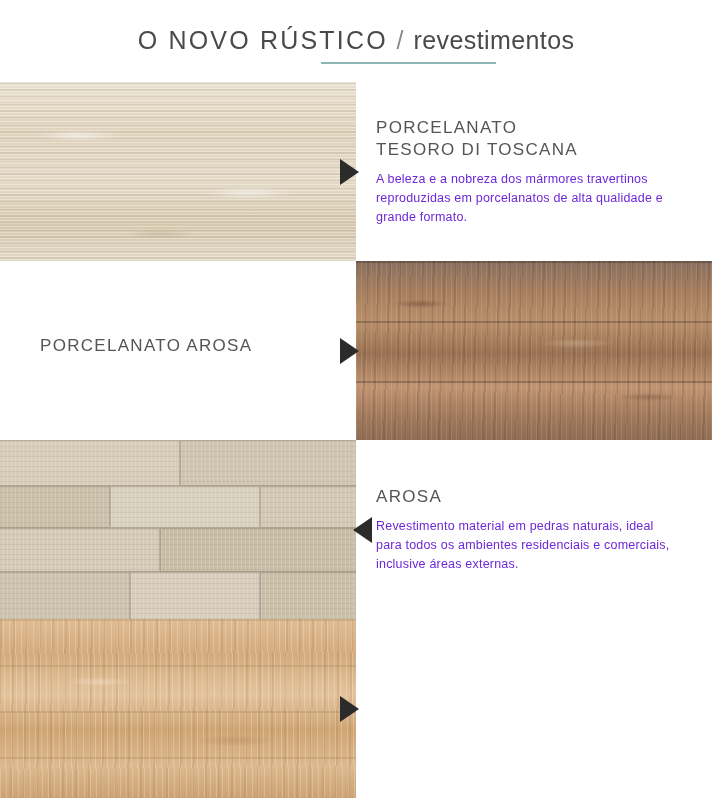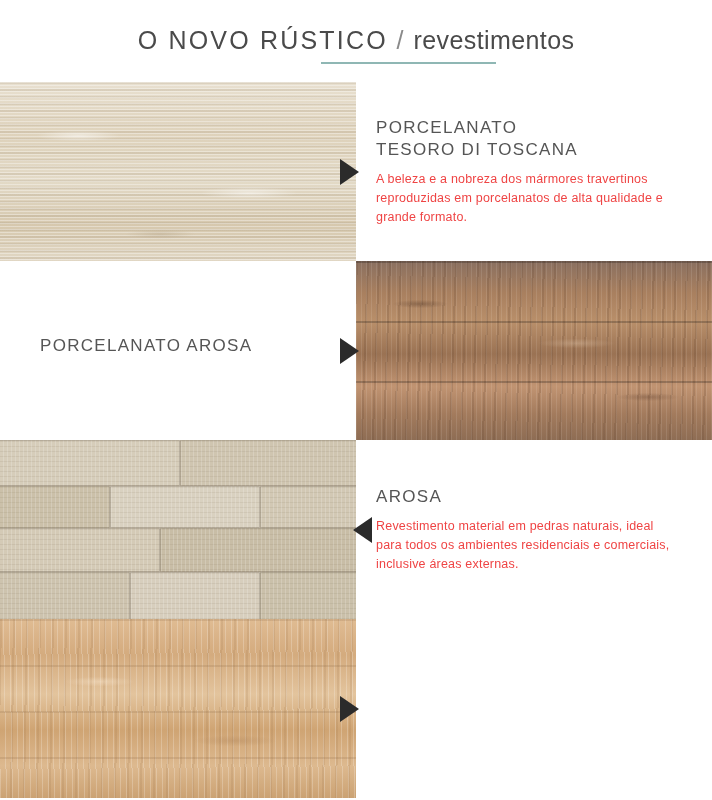--- a/index.html
+++ b/index.html
@@ -86,21 +86,21 @@
   }
   .item-title {
     color: #555555;
     font-size: 17px;
     letter-spacing: 1.3px;
     line-height: 22px;
     margin-bottom: 9px;
     font-weight: 400;
   }
   .item-desc {
-    color: #ef4444;
+    color: #6d28d9;
     font-size: 12.5px;
     line-height: 19px;
     letter-spacing: 0.2px;
     max-width: 300px;
   }
 
   
   .arrow {
     position: absolute;
     width: 0;

